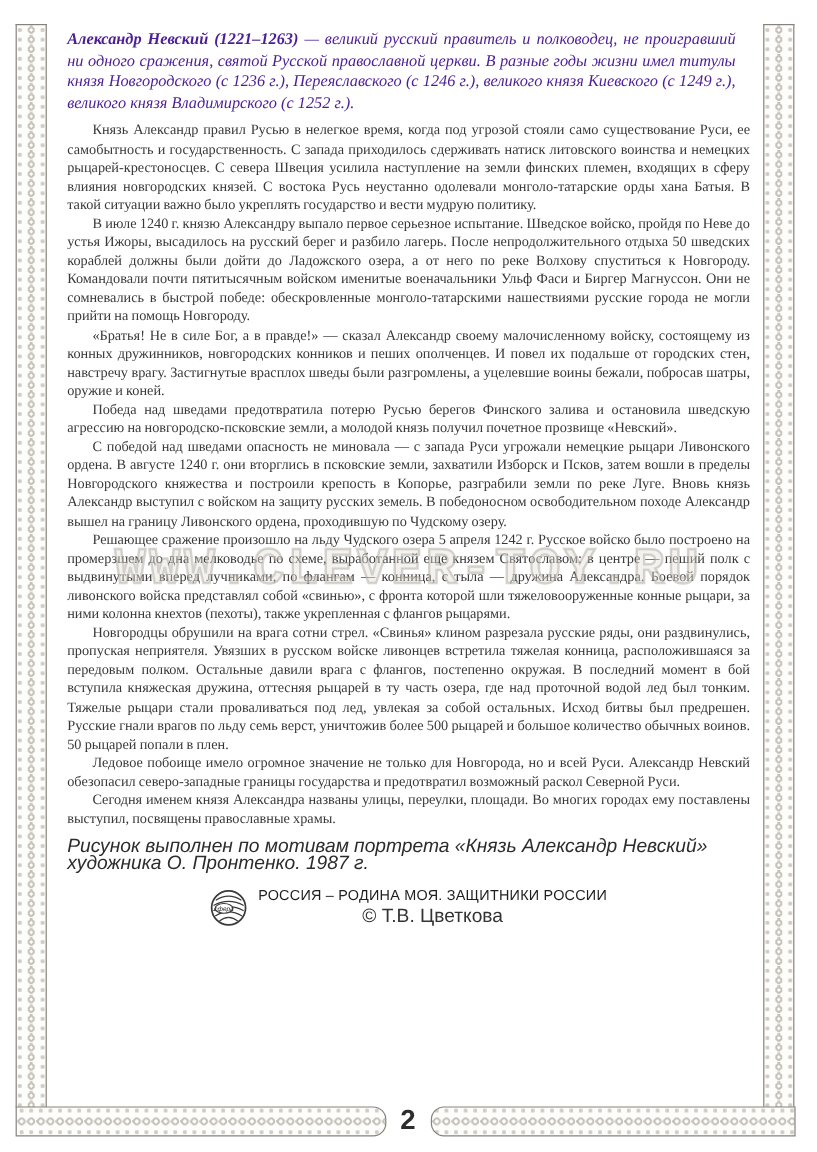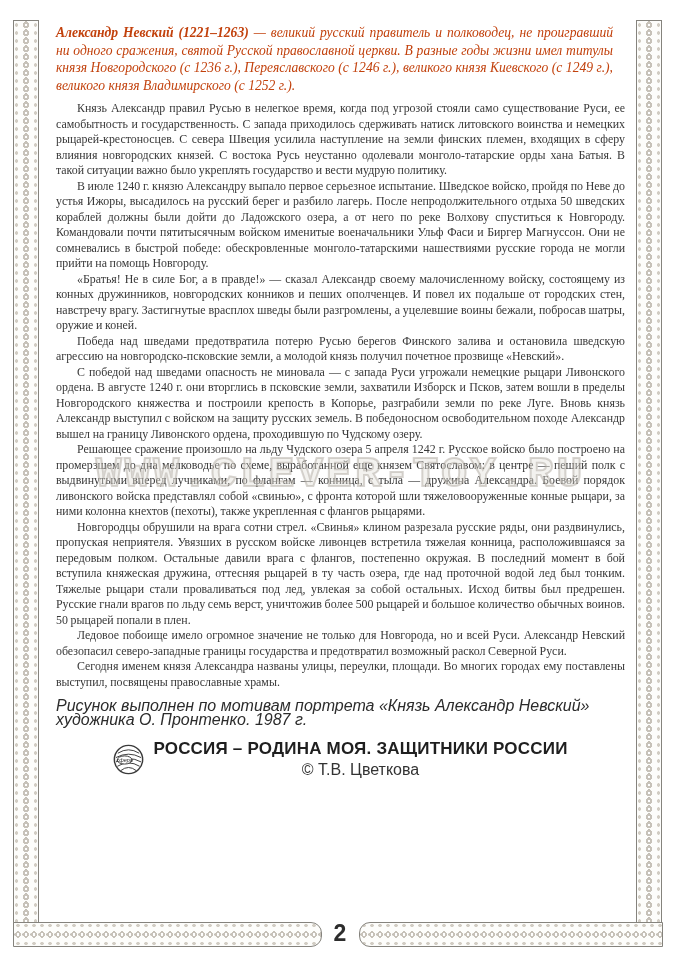--- a/index.html
+++ b/index.html
@@ -76,21 +76,21 @@
   .content {
     position: absolute; left: 56px; right: 56px; top: 0;
     z-index: 1;
   }
   .lead {
     margin: 24px 12px 0 0;
     font-family: "Liberation Serif", serif;
     font-style: italic;
     font-size: 13.6px; line-height: 17.6px;
     text-align: justify;
-    color: #c2410c;
+    color: #4c1d95;
   }
   .lead .lead-name { font-weight: bold; }
   .body-text { margin-top: 7px; font-family: Liberation Serif, serif; }
   .body-text p {
     margin: 0;
     font-size: 11.9px; line-height: 15.5px;
     text-align: justify;
     text-indent: 21px;
     color: #383838;
     word-spacing: -0.3px;
@@ -100,21 +100,21 @@
     font-style: italic;
     font-size: 16px; line-height: 14px;
     color: #2c2c2c;
   }
   .footer {
     margin-top: 12px;
     display: flex; justify-content: center; align-items: center; gap: 9px;
   }
   .footer-text { text-align: center; }
   .series-title {
-    font-size: 17px; font-weight: bold; letter-spacing: 0.2px;
+    font-size: 12px; font-weight: normal; letter-spacing: 0.2px;
     color: #1f1f1f; white-space: nowrap;
   }
   .copyright {
     font-size: 16px; color: #333; margin-top: 2px;
   }
   .logo-svg { display: block; }
 </style>
 </head>
 <body>
 

